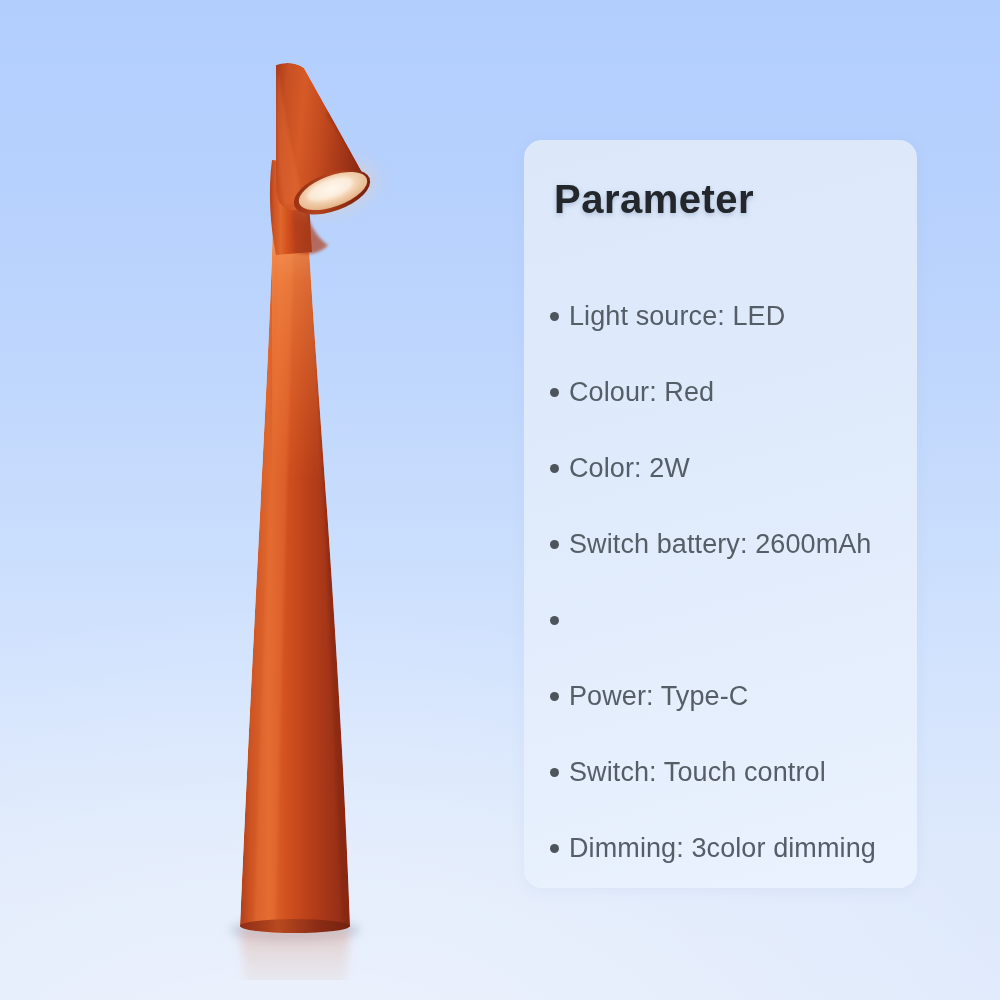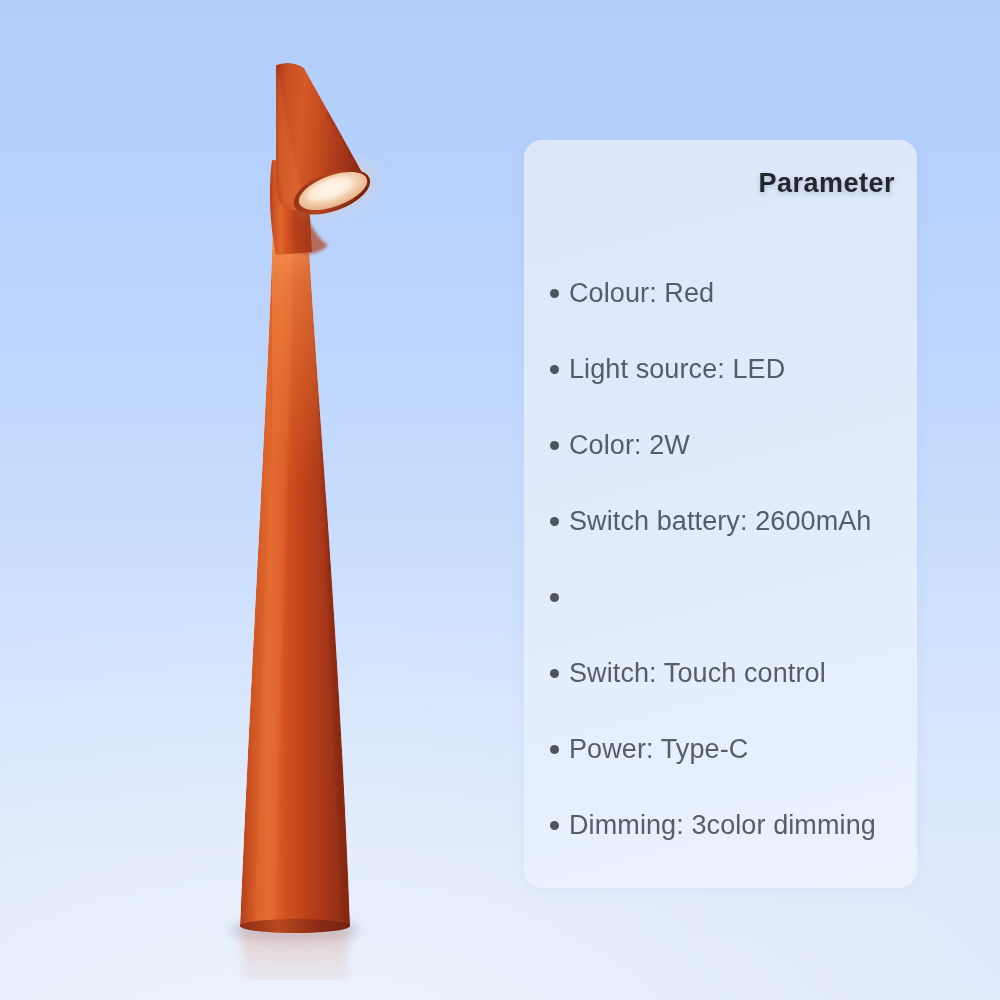--- a/index.html
+++ b/index.html
@@ -69,24 +69,24 @@
         #dce8fa 0%,
         #dfeafb 42%,
         #e6effd 78%,
         #eaf2fe 100%);
     box-sizing: border-box;
     padding: 28px 22px 24px 22px;
     box-shadow: 0 2px 14px rgba(120,150,200,0.10);
   }
 
   .param-title {
-    margin: 0;
+    margin: 8px;
     padding: 0 0 4px 0;
-    text-align: right;
-    font-size: 27px;
+    text-align: left;
+    font-size: 40px;
     font-weight: bold;
     letter-spacing: 0.5px;
     color: #23272b;
     text-shadow: 0 2px 5px rgba(90,110,150,0.35);
     line-height: 1.15;
   }
 
   .param-list {
     list-style: none;
     margin: 0;
@@ -261,44 +261,44 @@
       </g>
     </svg>
   </div>
 
   <div class="param-card">
     <h1 class="param-title">Parameter</h1>
 
     <ul class="param-list">
       <li class="param-item">
         <span class="param-bullet"></span>
+        <span>Light source: LED</span>
+      </li>
+      <li class="param-item">
+        <span class="param-bullet"></span>
         <span>Colour: Red</span>
       </li>
       <li class="param-item">
         <span class="param-bullet"></span>
-        <span>Light source: LED</span>
-      </li>
-      <li class="param-item">
-        <span class="param-bullet"></span>
         <span>Color: 2W</span>
       </li>
       <li class="param-item">
         <span class="param-bullet"></span>
         <span>Switch battery: 2600mAh</span>
       </li>
       <li class="param-item">
         <span class="param-bullet"></span>
       </li>
       <li class="param-item">
         <span class="param-bullet"></span>
+        <span>Power: Type-C</span>
+      </li>
+      <li class="param-item">
+        <span class="param-bullet"></span>
         <span>Switch: Touch control</span>
-      </li>
-      <li class="param-item">
-        <span class="param-bullet"></span>
-        <span>Power: Type-C</span>
       </li>
       <li class="param-item">
         <span class="param-bullet"></span>
         <span>Dimming: 3color dimming</span>
       </li>
     </ul>
   </div>
 
 </div>
 

